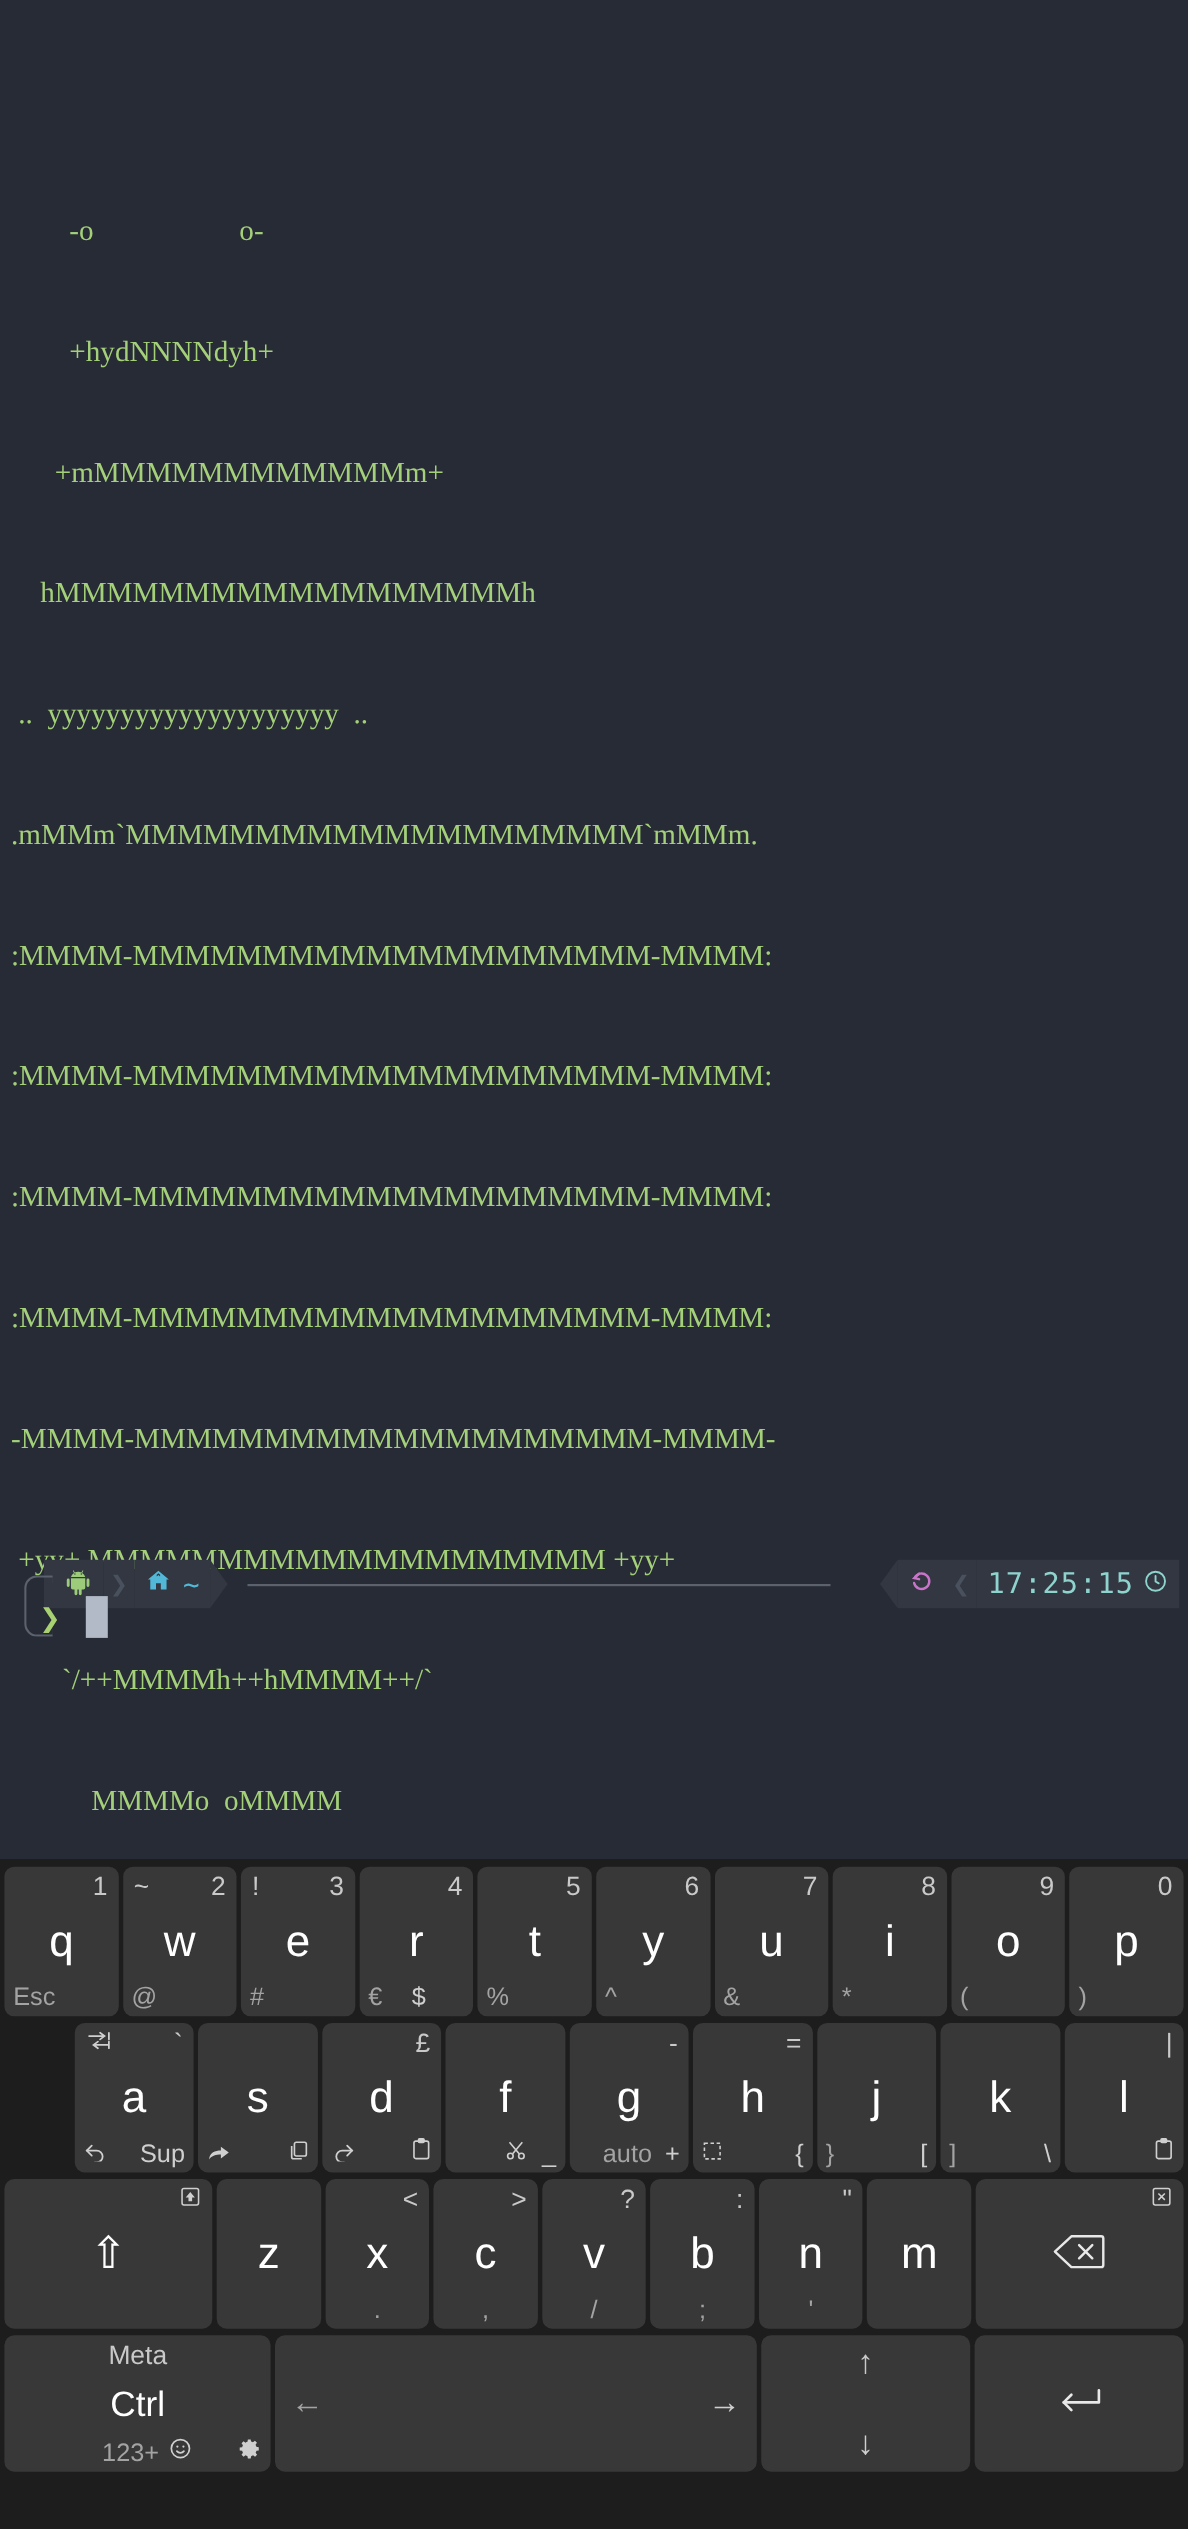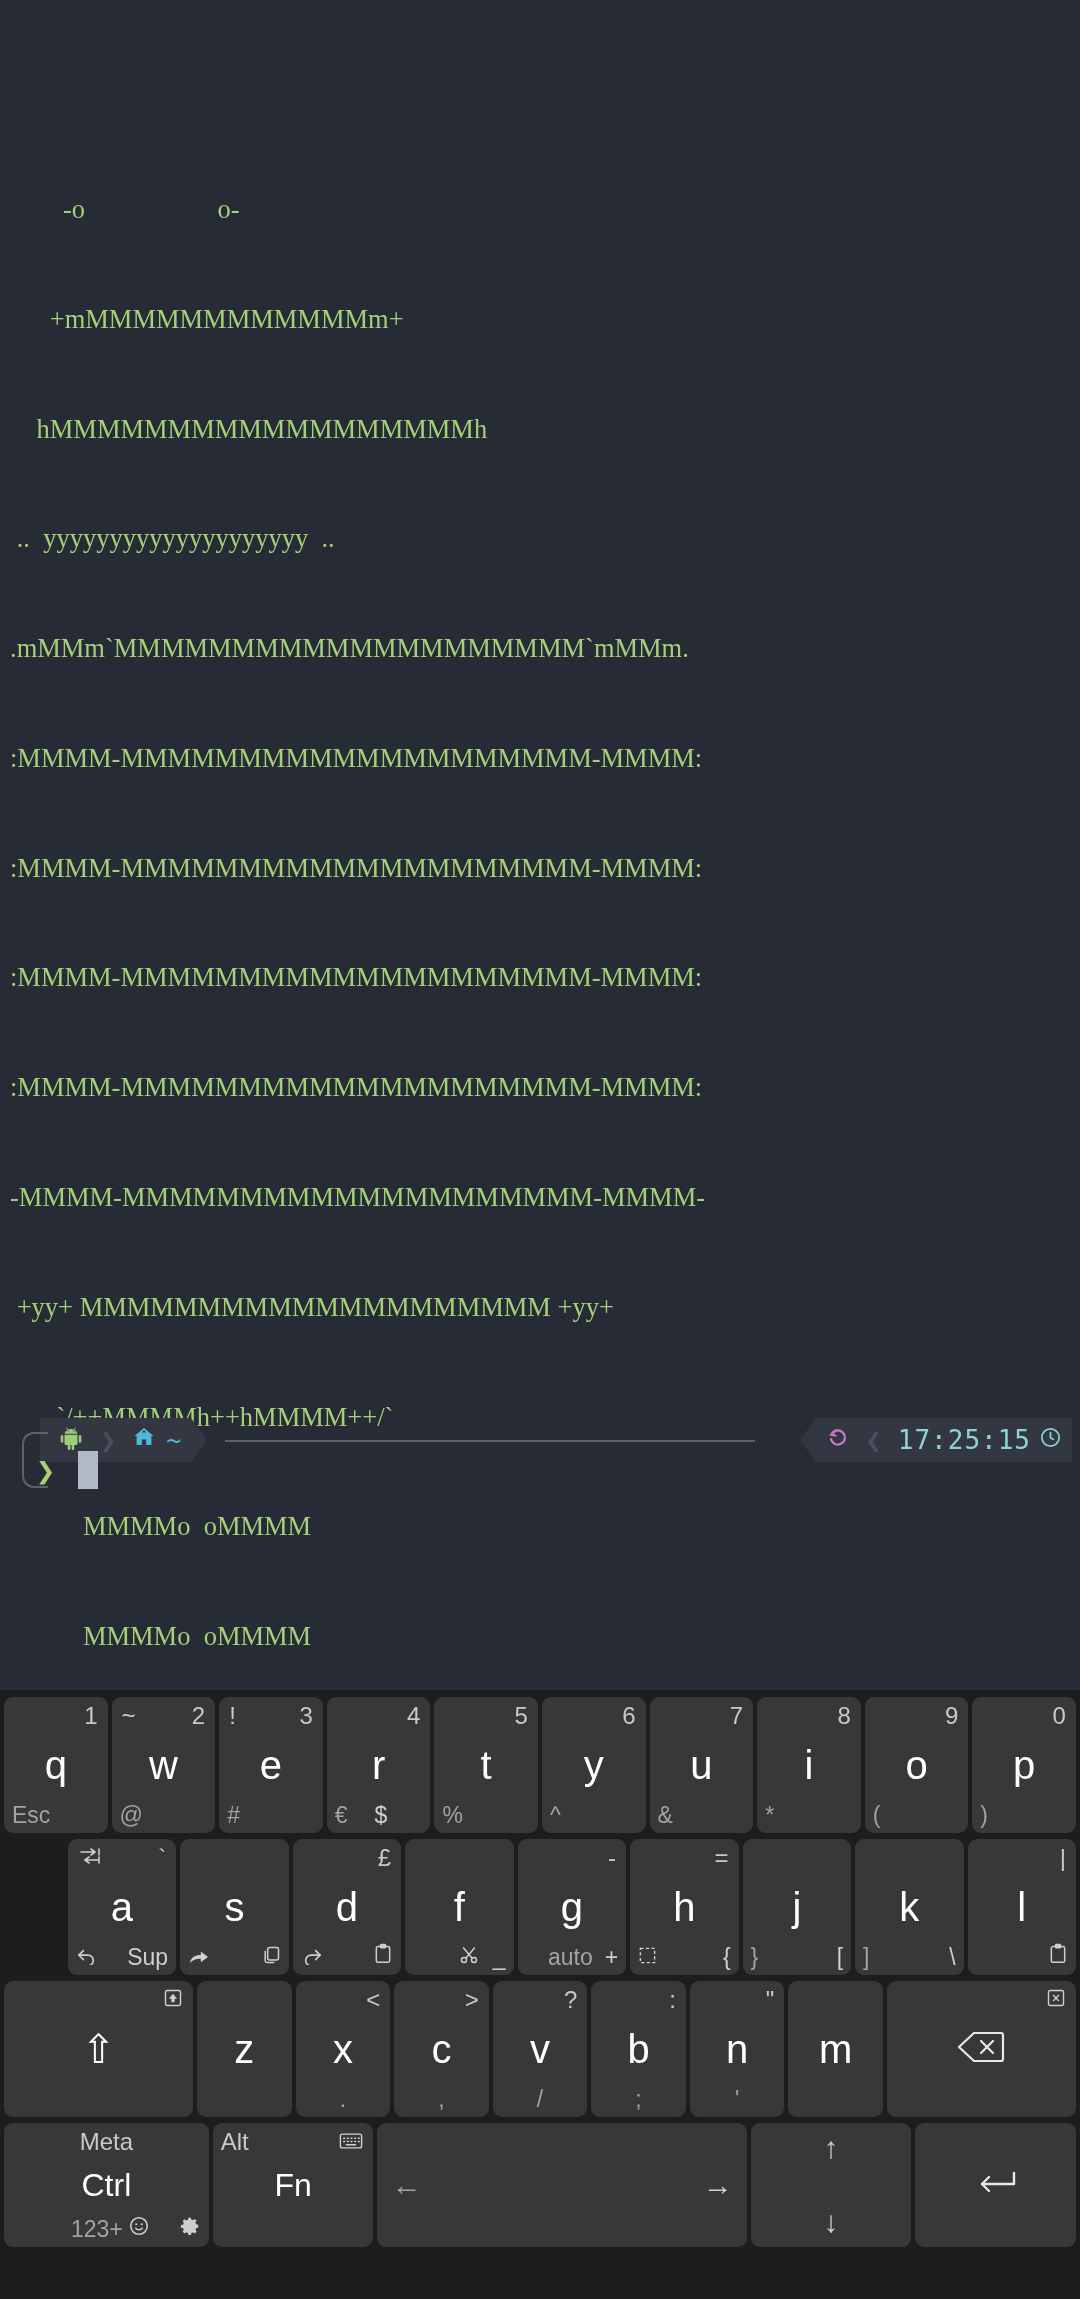--- a/index.html
+++ b/index.html
@@ -89,20 +89,21 @@
 </style>
 </head>
 <body>
 
 <div id="root">
 
   <div class="term">
 
     <div>
       <span class="ascii row">        -o                    o-</span>
+      <span class="ascii row">        +hydNNNNdyh+</span>
       <span class="ascii row">      +mMMMMMMMMMMMMm+</span>
       <span class="ascii row">    hMMMMMMMMMMMMMMMMMMh</span>
       <span class="ascii row"> ..  yyyyyyyyyyyyyyyyyyyy  ..</span>
       <span class="ascii row">.mMMm`MMMMMMMMMMMMMMMMMMMM`mMMm.</span>
       <span class="ascii row">:MMMM-MMMMMMMMMMMMMMMMMMMM-MMMM:</span>
       <span class="ascii row">:MMMM-MMMMMMMMMMMMMMMMMMMM-MMMM:</span>
       <span class="ascii row">:MMMM-MMMMMMMMMMMMMMMMMMMM-MMMM:</span>
       <span class="ascii row">:MMMM-MMMMMMMMMMMMMMMMMMMM-MMMM:</span>
       <span class="ascii row">-MMMM-MMMMMMMMMMMMMMMMMMMM-MMMM-</span>
       <span class="ascii row"> +yy+ MMMMMMMMMMMMMMMMMMMM +yy+</span>
@@ -397,28 +398,20 @@
         <span class="bc" style="left:66%"><svg width="22" height="22" viewBox="0 0 24 24" fill="none" stroke="#cfcfcf" stroke-width="1.7">
               <circle cx="12" cy="12" r="9"></circle>
               <circle cx="9" cy="10" r="1.1" fill="#cfcfcf" stroke="none"></circle>
               <circle cx="15" cy="10" r="1.1" fill="#cfcfcf" stroke="none"></circle>
               <path d="M8.5 14.5a4.5 4.5 0 0 0 7 0" stroke-linecap="round"></path>
             </svg></span>
         <span class="br"><svg width="22" height="22" viewBox="0 0 24 24" fill="#cfcfcf">
               <path d="M12 8.6A3.4 3.4 0 1 0 12 15.4 3.4 3.4 0 0 0 12 8.6zm9 4.8v-2.8l-2.4-.4a6.9 6.9 0 0 0-.8-1.9l1.4-2-2-2-2 1.4a6.9 6.9 0 0 0-1.9-.8L13 2.9h-2.8l-.4 2.4a6.9 6.9 0 0 0-1.9.8l-2-1.4-2 2 1.4 2a6.9 6.9 0 0 0-.8 1.9l-2.4.4v2.8l2.4.4c.17.67.44 1.3.8 1.9l-1.4 2 2 2 2-1.4c.6.36 1.23.63 1.9.8l.4 2.4H13l.4-2.4c.67-.17 1.3-.44 1.9-.8l2 1.4 2-2-1.4-2c.36-.6.63-1.23.8-1.9l2.3-.4z"></path>
             </svg></span>
       </div>
-      <div class="k wide2">
-        <span class="tl" style="left:8px">Alt</span>
-        <span class="tr"><svg width="24" height="18" viewBox="0 0 26 18" fill="none" stroke="#cfcfcf" stroke-width="1.5">
-              <rect x="1.5" y="1.5" width="23" height="15" rx="2"></rect>
-              <path d="M5 6h1M9 6h1M13 6h1M17 6h1M21 6h1M5 9.5h1M9 9.5h1M13 9.5h1M17 9.5h1M21 9.5h1M8 13h10" stroke-linecap="round"></path>
-            </svg></span>
-        <span class="main sm">Fn</span>
-      </div>
       <div class="k wide45">
         <span class="bl" style="bottom:auto;top:50%;transform:translateY(-50%);left:14px;font-size:30px">←</span>
         <span class="br" style="bottom:auto;top:50%;transform:translateY(-50%);right:14px;font-size:30px">→</span>
       </div>
       <div class="k wide2">
         <span class="tc" style="top:8px;font-size:30px">↑</span>
         <span class="bc" style="bottom:8px;font-size:30px">↓</span>
       </div>
       <div class="k wide2">
         <span class="main sm">

